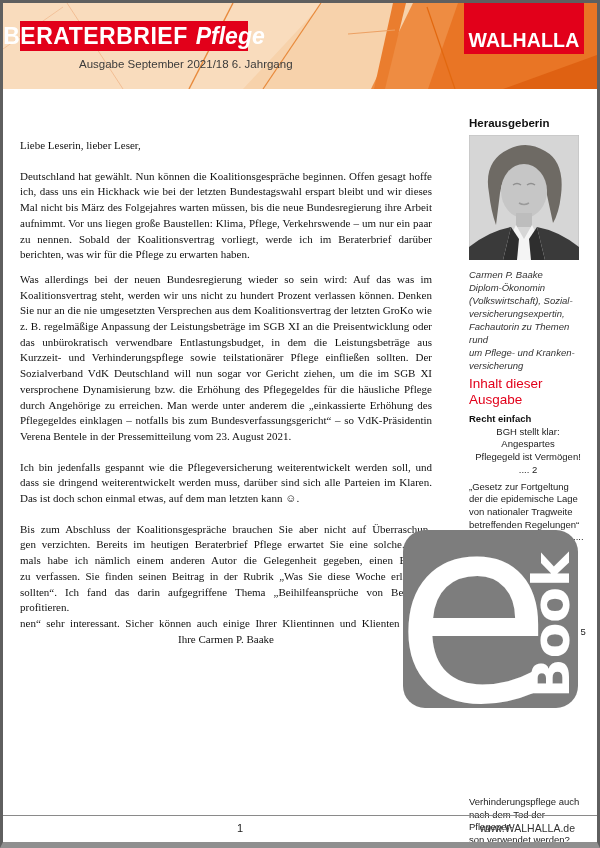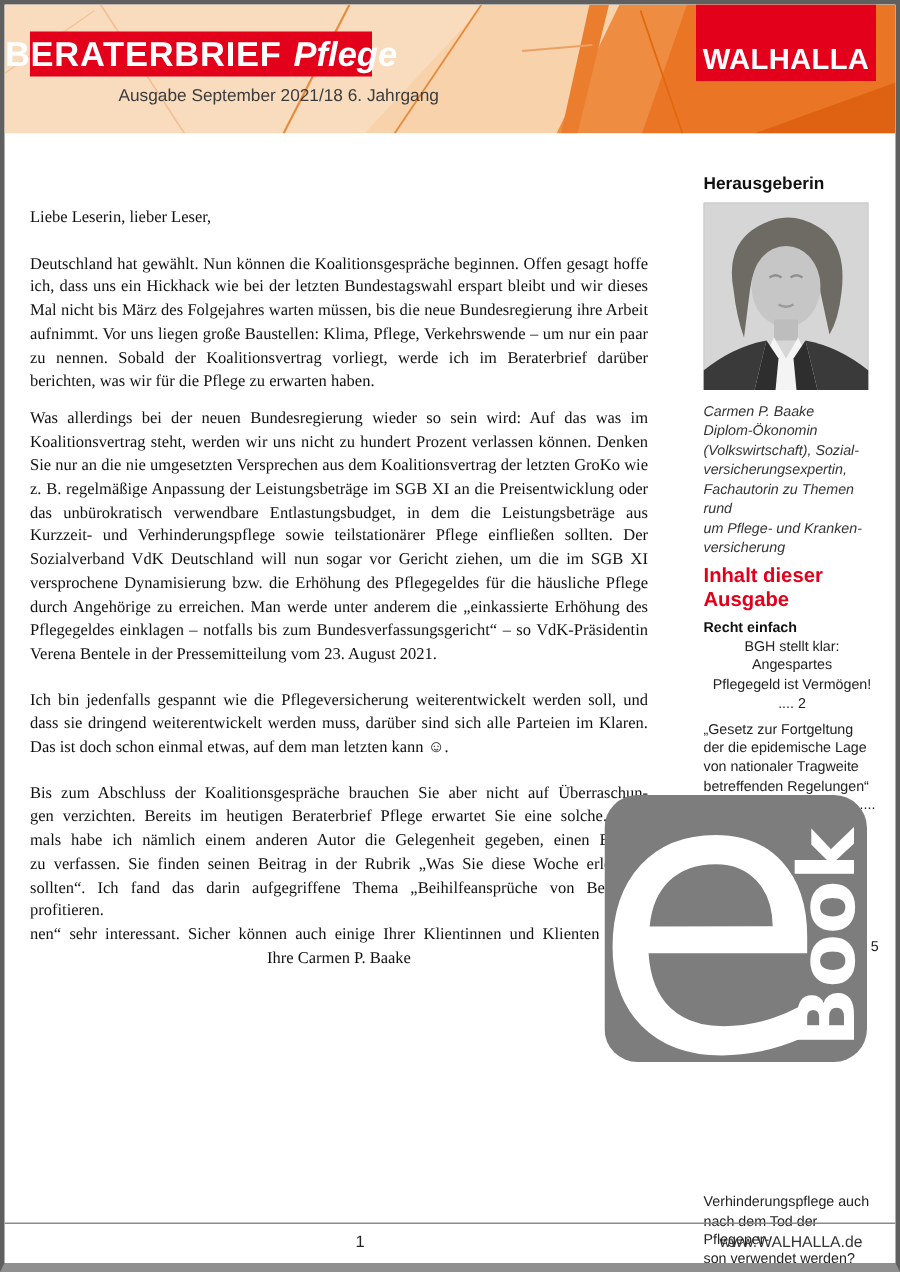--- a/index.html
+++ b/index.html
@@ -47,21 +47,21 @@
   .sidebar {
     position:absolute; left:466px; top:114px; width:118px;
     font-family:"Liberation Sans", sans-serif; color:#222;
   }
   .sb-heading { font-size:11.5px; font-weight:bold; color:#111; }
   .portrait { margin-top:6px; width:110px; height:125px; display:block; }
   .bio {
     margin-top:8px; font-size:9.5px; line-height:13px; font-style:italic;
     color:#333; white-space:pre-line;
   }
-  .toc-heading { margin-top:4px; font-size:13.5px; font-weight:bold; color:#e2001a; line-height:16px; }
+  .toc-heading { margin-top:4px; font-size:13.5px; font-weight:normal; color:#e2001a; line-height:16px; }
   .toc-item { font-size:9.5px; line-height:12.7px; white-space:pre-line; color:#222; }
   .toc-item.bold { font-weight:bold; color:#111; }
   .mt5{margin-top:5px;} .mt0{margin-top:0;text-align:center;} .mt4{margin-top:4px;} .mt6{margin-top:6px;} .mt-big{margin-top:157px;}
   
   .watermark { position:absolute; left:400px; top:527px; width:175px; height:178px; z-index:5; }
   
   .footer-sep { position:absolute; left:0; top:812px; width:594px; border-top:1.5px solid #8a8a8a; }
   .page-num {
     position:absolute; left:31px; top:819px; width:412px; text-align:center;
     font-family:"Liberation Sans", sans-serif; font-size:11px; color:#222;

